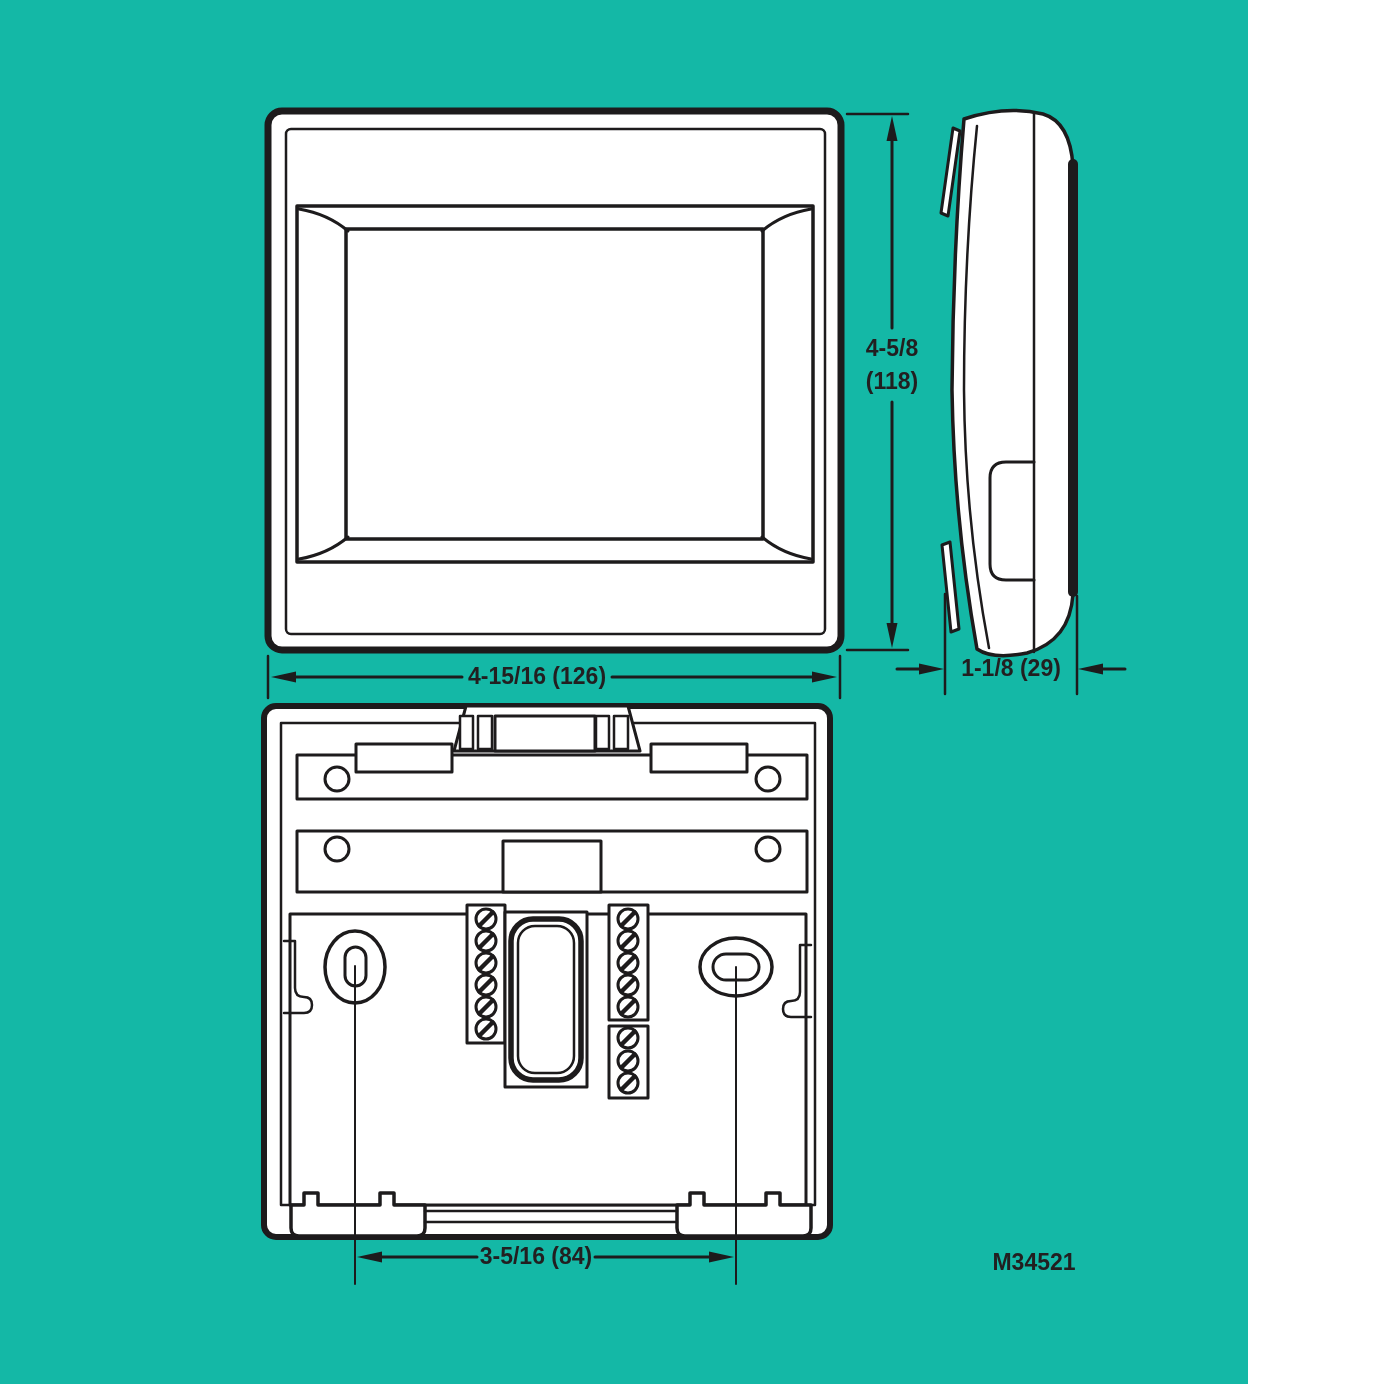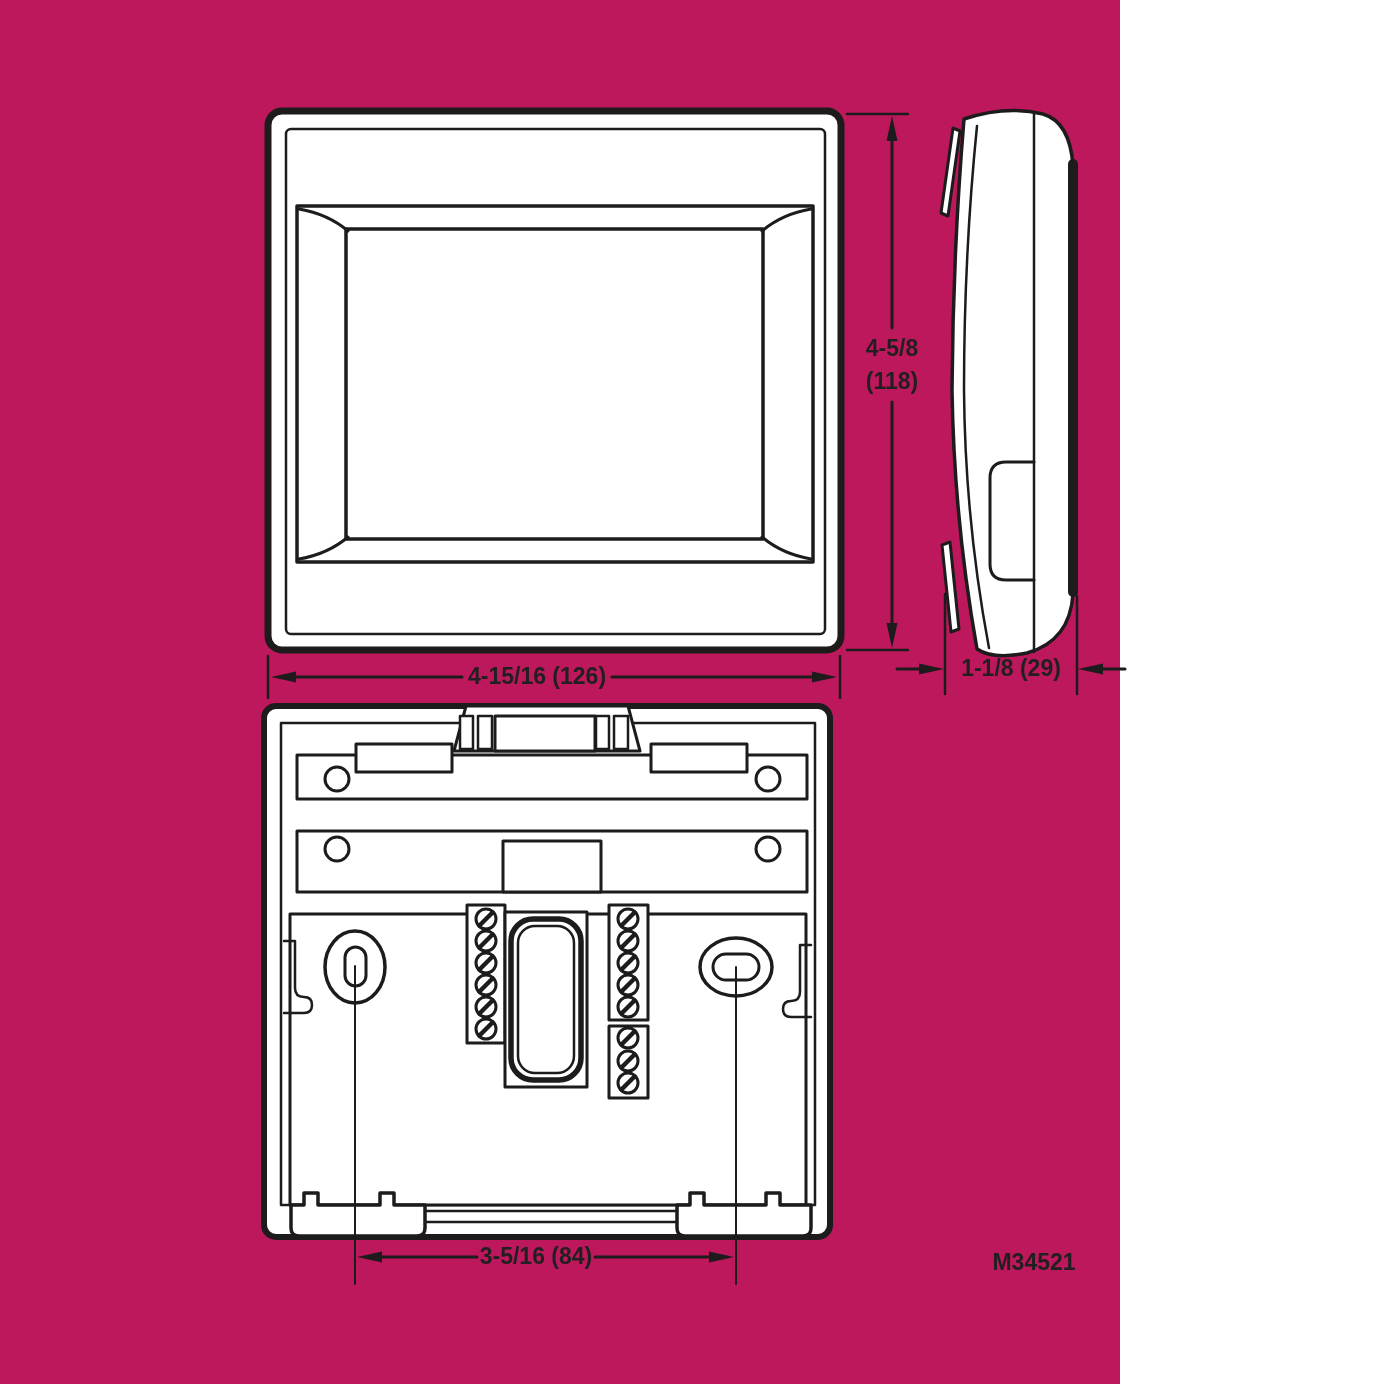--- a/index.html
+++ b/index.html
@@ -1,19 +1,19 @@
 <!DOCTYPE html>
 <html><head>
 <meta charset="utf-8">
 <style>
   html,body{margin:0;padding:0;background:#ffffff;}
   .stage{
     position:relative;
-    width:1120px;height:1384px;
-    background:#be185d;
+    width:1248px;height:1384px;
+    background:#14b8a6;
     font-family:"Liberation Sans","DejaVu Sans",sans-serif;
   }
   svg{display:block;}
   .ink{stroke:#1d1b1c;fill:none;stroke-linecap:round;stroke-linejoin:round;}
   .fw{fill:#ffffff;}
   .arrow{fill:#1d1b1c;stroke:none;}
   .dimtext{
     font-family:"Liberation Sans","DejaVu Sans",sans-serif;
     font-size:23px;font-weight:bold;fill:#221f20;stroke:none;
   }

